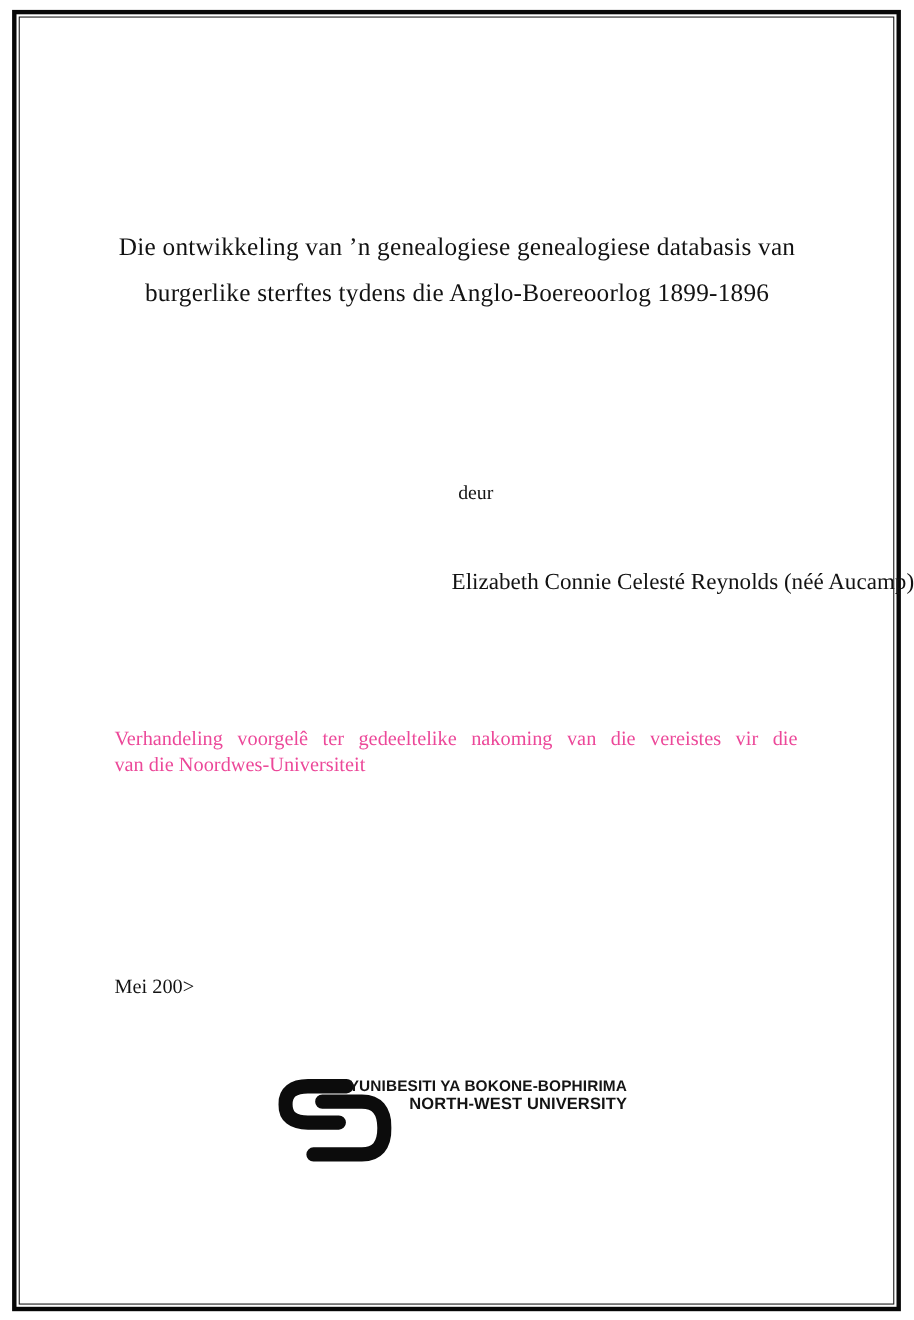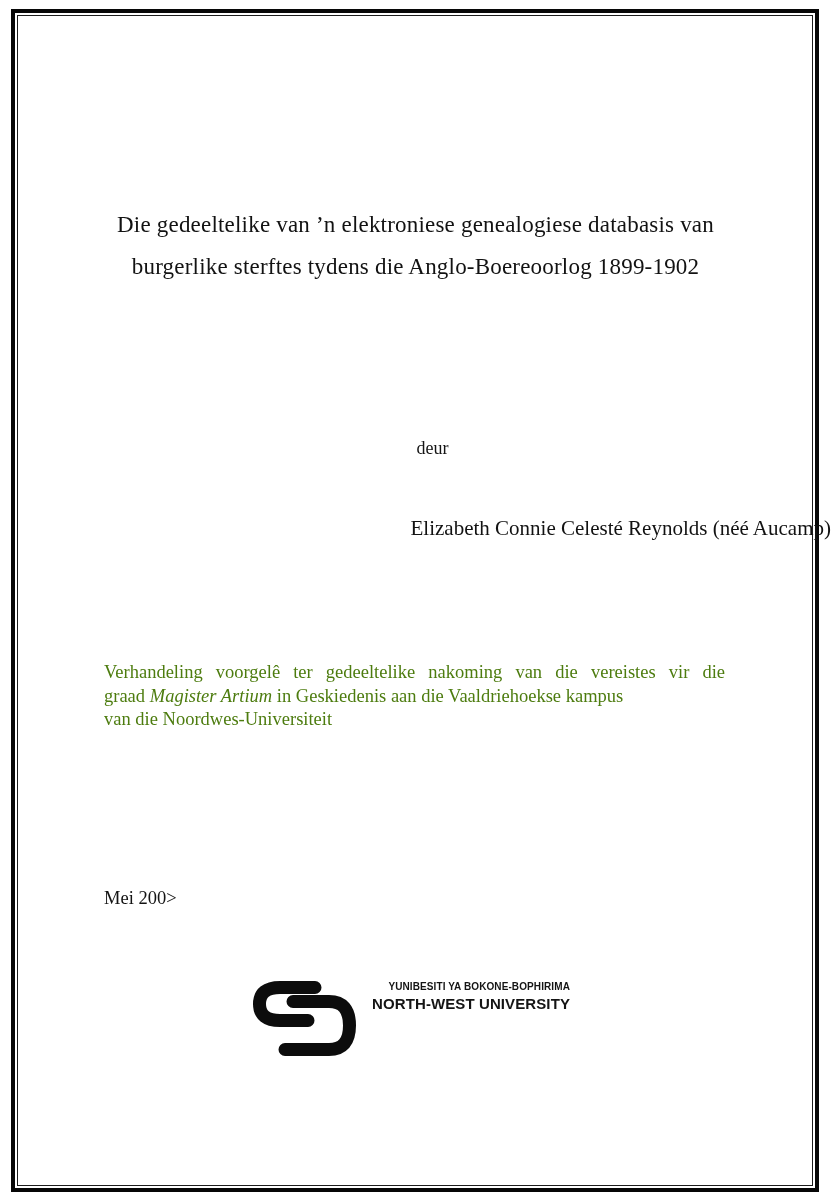--- a/index.html
+++ b/index.html
@@ -31,21 +31,21 @@
   .byline {
     position:absolute; top:438px; left:0; width:831px;
     text-align:center; font-size:18px; color:#151515;padding-left:34px;
   }
   .author {
     position:absolute; top:516px; left:0; width:831px;
     text-align:right; font-size:21px; color:#121212;
   }
   .statement {
     position:absolute; top:661px; left:104px; width:621px;
-    font-size:18.5px; line-height:23.5px; color:#4d7c0f;
+    font-size:18.5px; line-height:23.5px; color:#ec4899;
   }
   .statement .justified {
     text-align:justify;
     text-align-last:justify;
     white-space:nowrap;
     width:621px;
   }
   .statement .justified { white-space:normal; } 
   .italic { font-style:italic; }
   .supervisor-block {
@@ -68,41 +68,40 @@
     white-space:nowrap;
   }
 </style>
 </head>
 <body>
 
 <div class="outer-frame">
   <div class="inner-frame"></div>
 </div>
 
-<div class="title-line l1">Die gedeeltelike van ’n elektroniese genealogiese databasis van</div>
+<div class="title-line l1">Die ontwikkeling van ’n genealogiese genealogiese databasis van</div>
 
-<div class="title-line l2">burgerlike sterftes tydens die Anglo-Boereoorlog 1899-1902</div>
+<div class="title-line l2">burgerlike sterftes tydens die Anglo-Boereoorlog 1899-1896</div>
 
 <div class="byline">deur</div>
 
 <div class="author">Elizabeth Connie Celesté Reynolds (néé Aucamp)</div>
 
 <div class="statement">
   <div class="justified">Verhandeling voorgelê ter gedeeltelike nakoming van die vereistes vir die</div>
-  <div><span>graad </span><span class="italic">Magister Artium</span><span> in Geskiedenis aan die Vaaldriehoekse kampus</span></div>
   <div>van die Noordwes-Universiteit</div>
 </div>
 
 <div class="supervisor-block">
   <div class="date-glyph">Mei 200&gt;</div>
 </div>
 
 <svg class="logo-mark" viewBox="0 0 103 76" xmlns="http://www.w3.org/2000/svg">
 
   <path d="M 62 6.5 H 27 Q 6.5 6.5 6.5 23 Q 6.5 39.5 27 39.5 H 55" fill="none" stroke="#0c0c0c" stroke-width="13" stroke-linecap="round"></path>
 
   <path d="M 40 20.5 H 76 Q 96.5 20.5 96.5 44.5 Q 96.5 68.5 76 68.5 H 32" fill="none" stroke="#0c0c0c" stroke-width="13" stroke-linecap="round"></path>
 </svg>
 
 <div class="logo-text">
-  <div style="font-size:10px;">YUNIBESITI YA BOKONE-BOPHIRIMA</div>
+  <div style="font-size:14px;">YUNIBESITI YA BOKONE-BOPHIRIMA</div>
   <div>NORTH-WEST UNIVERSITY</div>
 </div>
 
 </body></html>

